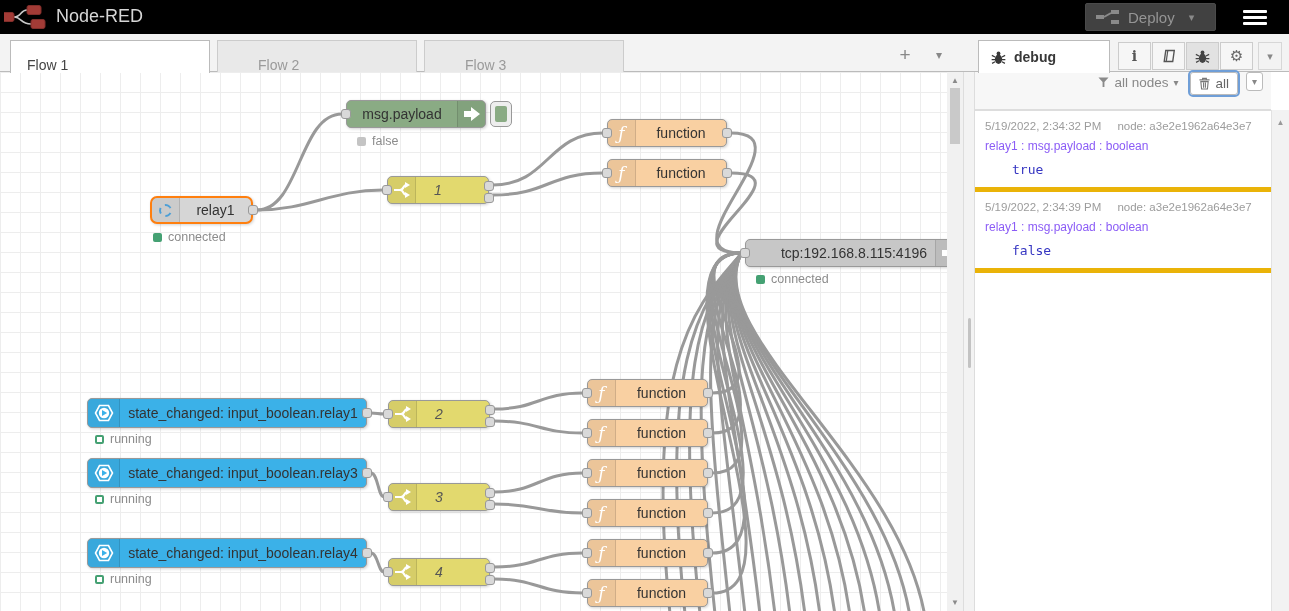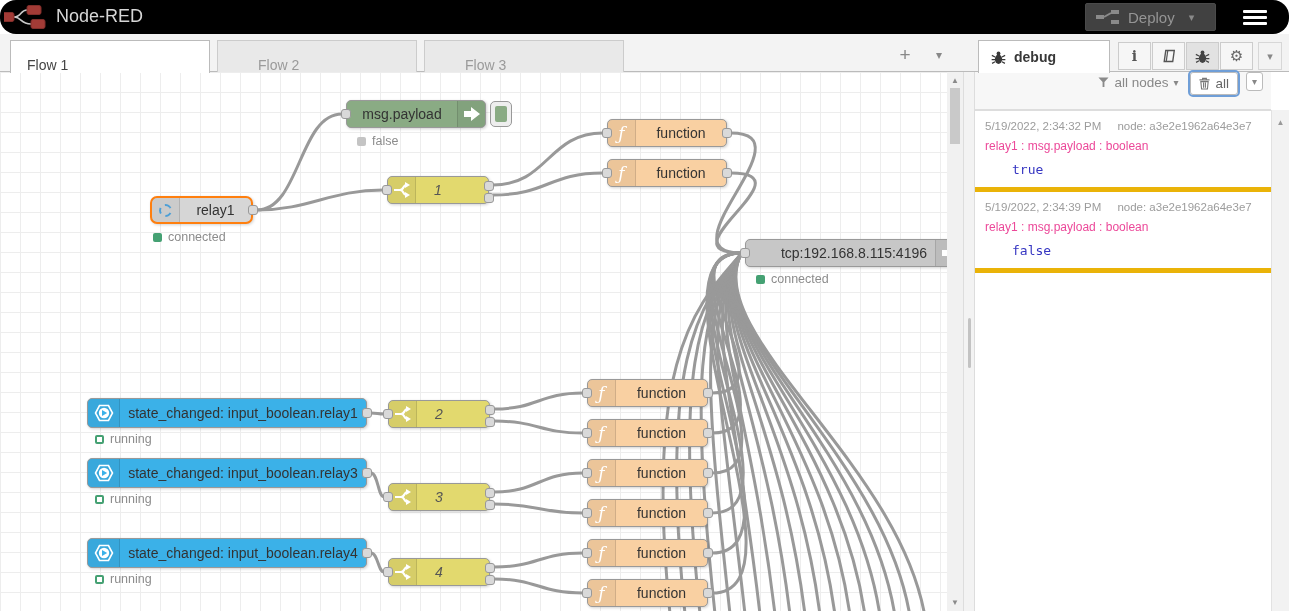--- a/index.html
+++ b/index.html
@@ -1,20 +1,20 @@
 <!DOCTYPE html>
 <html><head>
 <meta charset="utf-8">
 <style>
   * { margin:0; padding:0; box-sizing:border-box; }
   html,body { width:1289px; height:611px; overflow:hidden; background:#fff;
     font-family:"Liberation Sans", sans-serif; }
 
   
-  #header { position:absolute; left:0; top:0; width:1289px; height:34px; background:#000;border-radius:16px; }
+  #header { position:absolute; left:0; top:0; width:1289px; height:34px; background:#000; }
   #logo { position:absolute; left:4px; top:3px; width:46px; height:28px; }
   #app-title { position:absolute; left:56px; top:6px; color:#d6d6d6; font-size:18px; font-weight:500; }
   #deploy-btn { position:absolute; left:1085px; top:3px; width:131px; height:28px; background:#414141;
     border:1px solid #4a4a4a; border-radius:2px; display:flex; align-items:center; gap:8px; padding:0 10px; cursor:pointer; }
   #deploy-btn .lbl { color:#959595; font-size:15px; }
   #deploy-btn .caret { color:#8a8a8a; font-size:11px; margin-left:6px; }
   #menu-btn { position:absolute; left:1243px; top:7px; width:28px; height:20px; cursor:pointer; }
   #menu-btn div { width:24px; height:3px; background:#fff; margin:3px 0; border-radius:1px; }
 
   
@@ -97,21 +97,21 @@
   #filter-btn .caret { font-size:10px; }
   #clear-btn { display:flex; align-items:center; gap:5px; background:#fff; border:1px solid #bbb; border-radius:3px;
     outline:2px solid #6f9ed7; padding:3px 8px; color:#666; font-size:13.5px; cursor:pointer; }
   #clear-caret { background:#fff; border:1px solid #bbb; border-radius:3px; padding:3px 5px; color:#888;
     font-size:10px; cursor:pointer; }
 
   #sb-messages { position:absolute; left:975px; top:110px; width:296px; height:501px; background:#fff;
     border-top:1px solid #ddd; }
   .dmsg { border-bottom:5px solid #eab308; padding:9px 10px 10px 10px; }
   .dmsg .meta { display:flex; gap:16px; font-size:11.5px; color:#9c9c9c; margin-bottom:7px; }
-  .dmsg .prop { font-size:12px; color:#ec4899; margin-bottom:9px; }
+  .dmsg .prop { font-size:12px; color:#8b5cf6; margin-bottom:9px; }
   .dmsg .val  { font-family:"DejaVu Sans Mono", monospace; font-size:13px; color:#3636c2; padding-left:4px;margin-left:23px; }
 
   #sb-scroll { position:absolute; left:1271px; top:110px; width:18px; height:501px; background:#f2f2f2;
     border-left:1px solid #e2e2e2; }
   #sb-scroll .arr { position:absolute; left:0; top:8px; width:17px; text-align:center; color:#999; font-size:8px; cursor:pointer; }
 </style>
 </head>
 <body>
 
 <div id="header">

